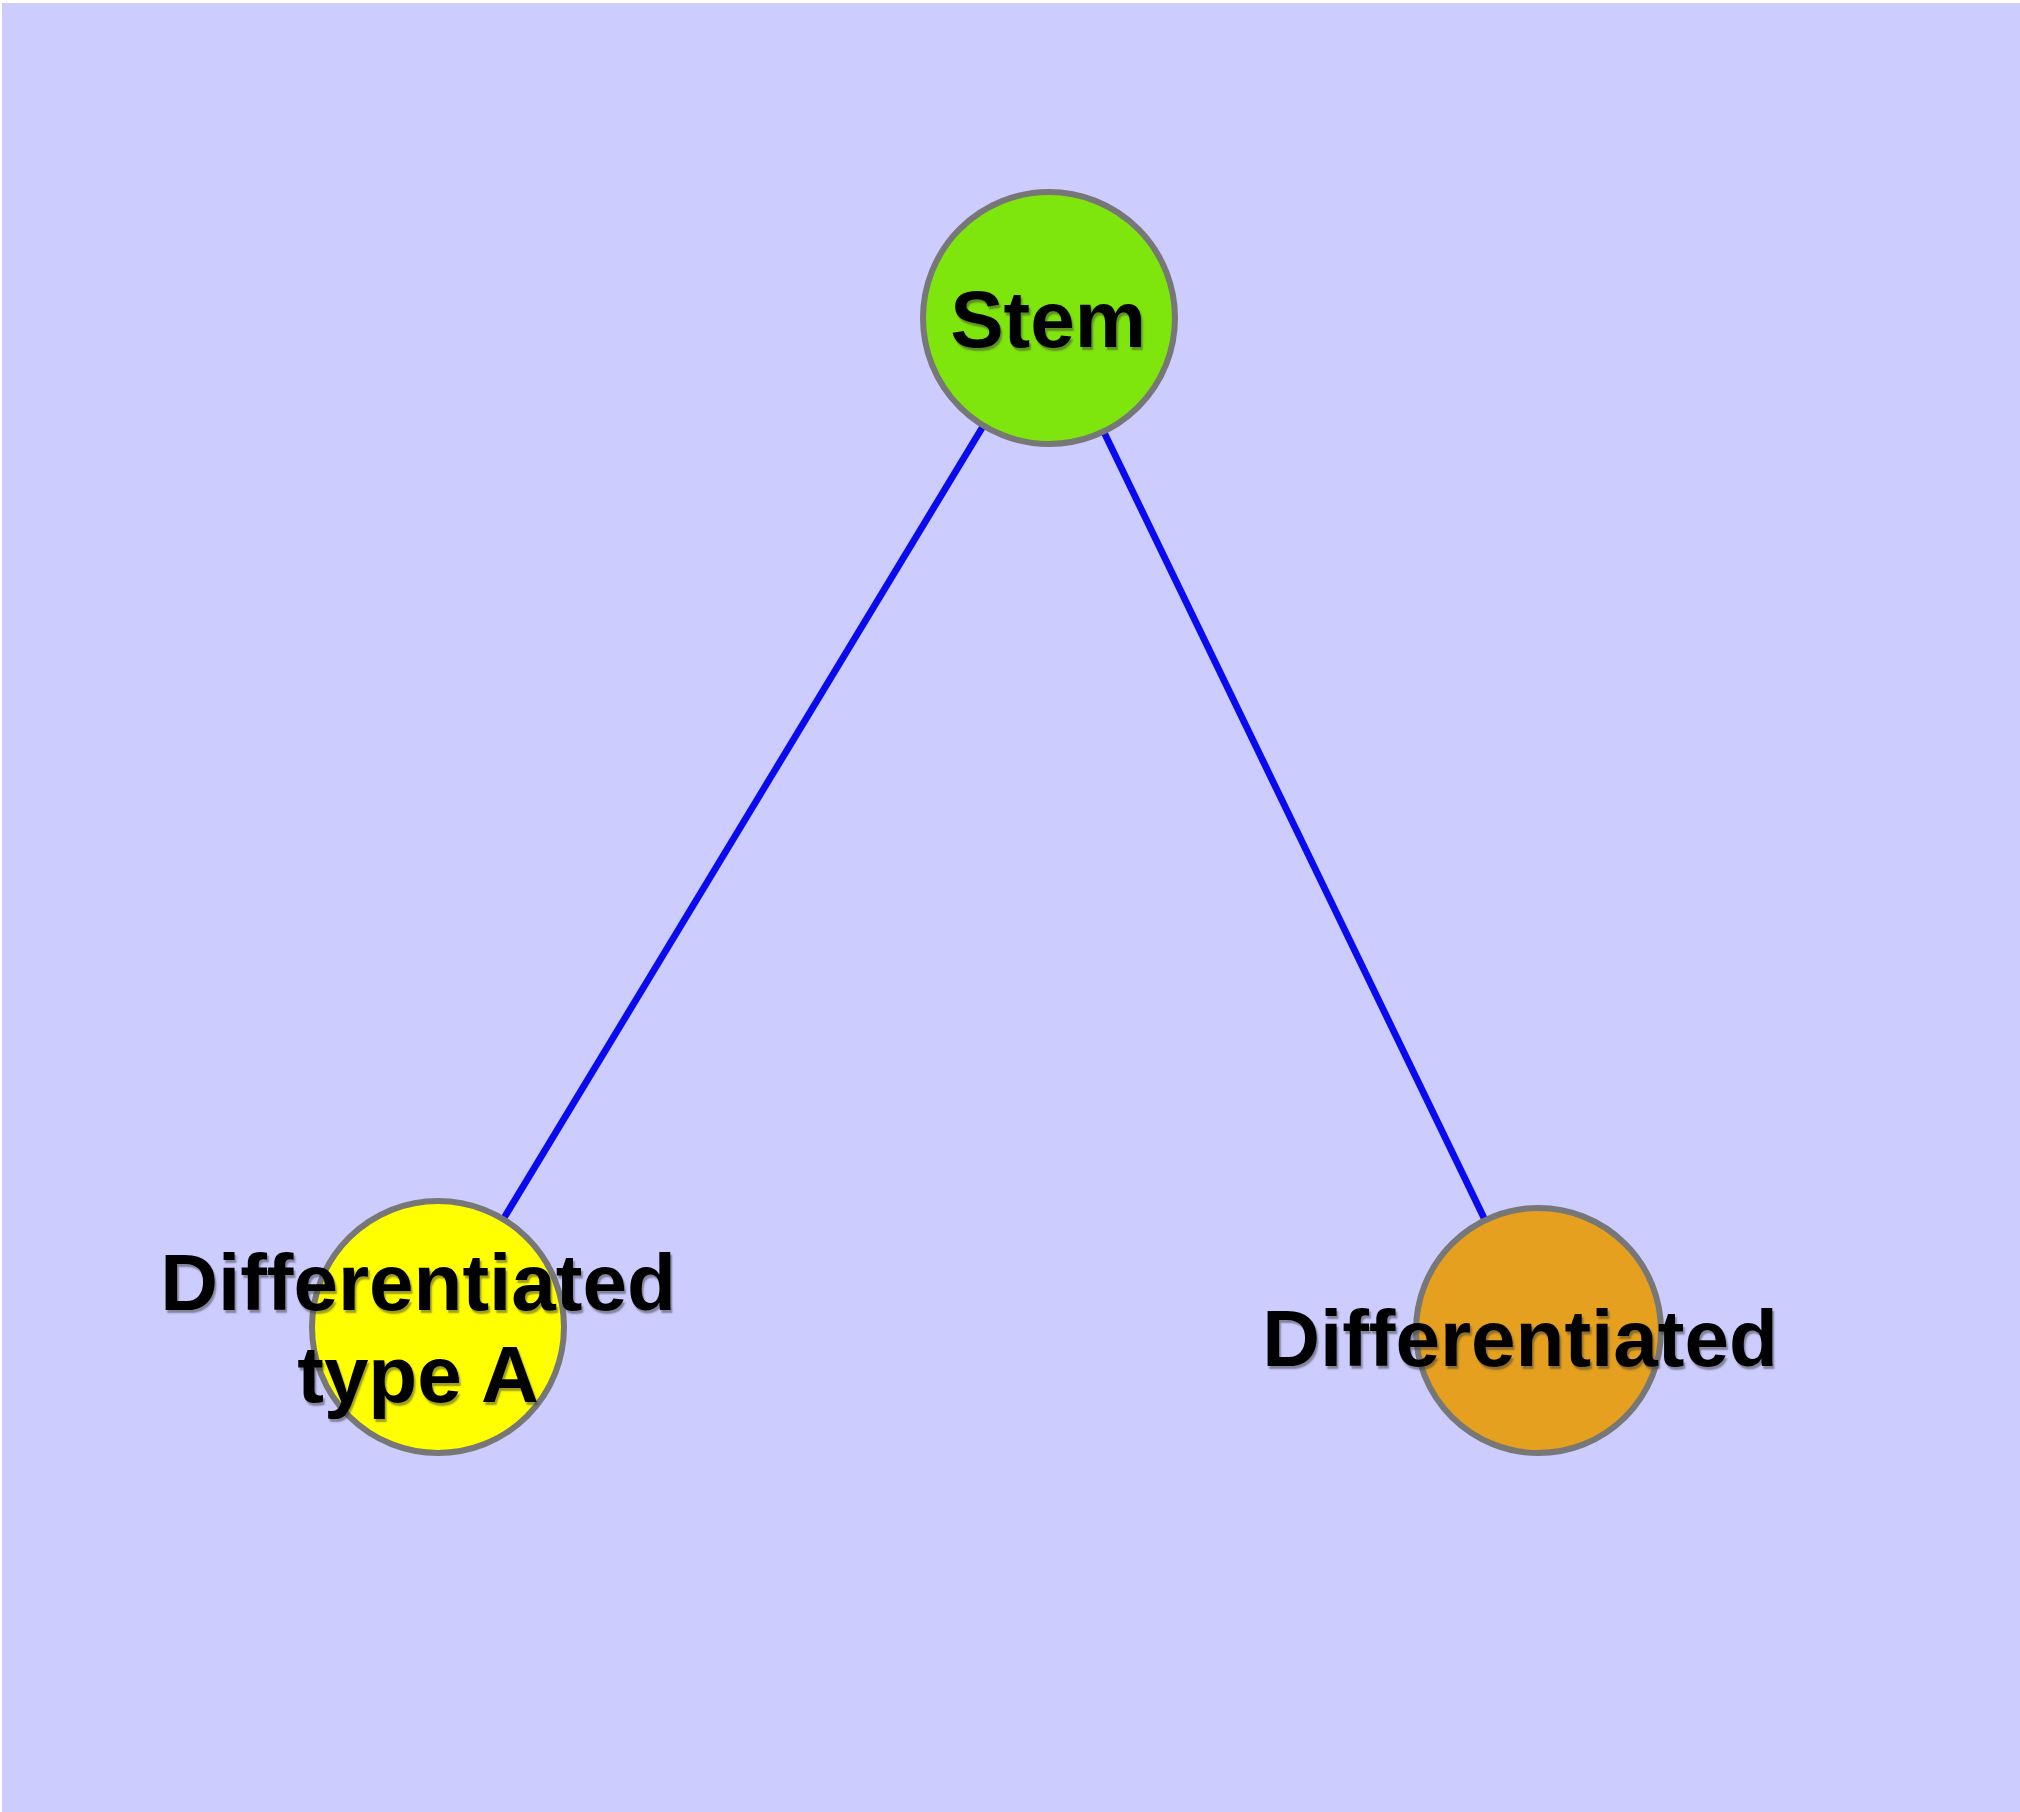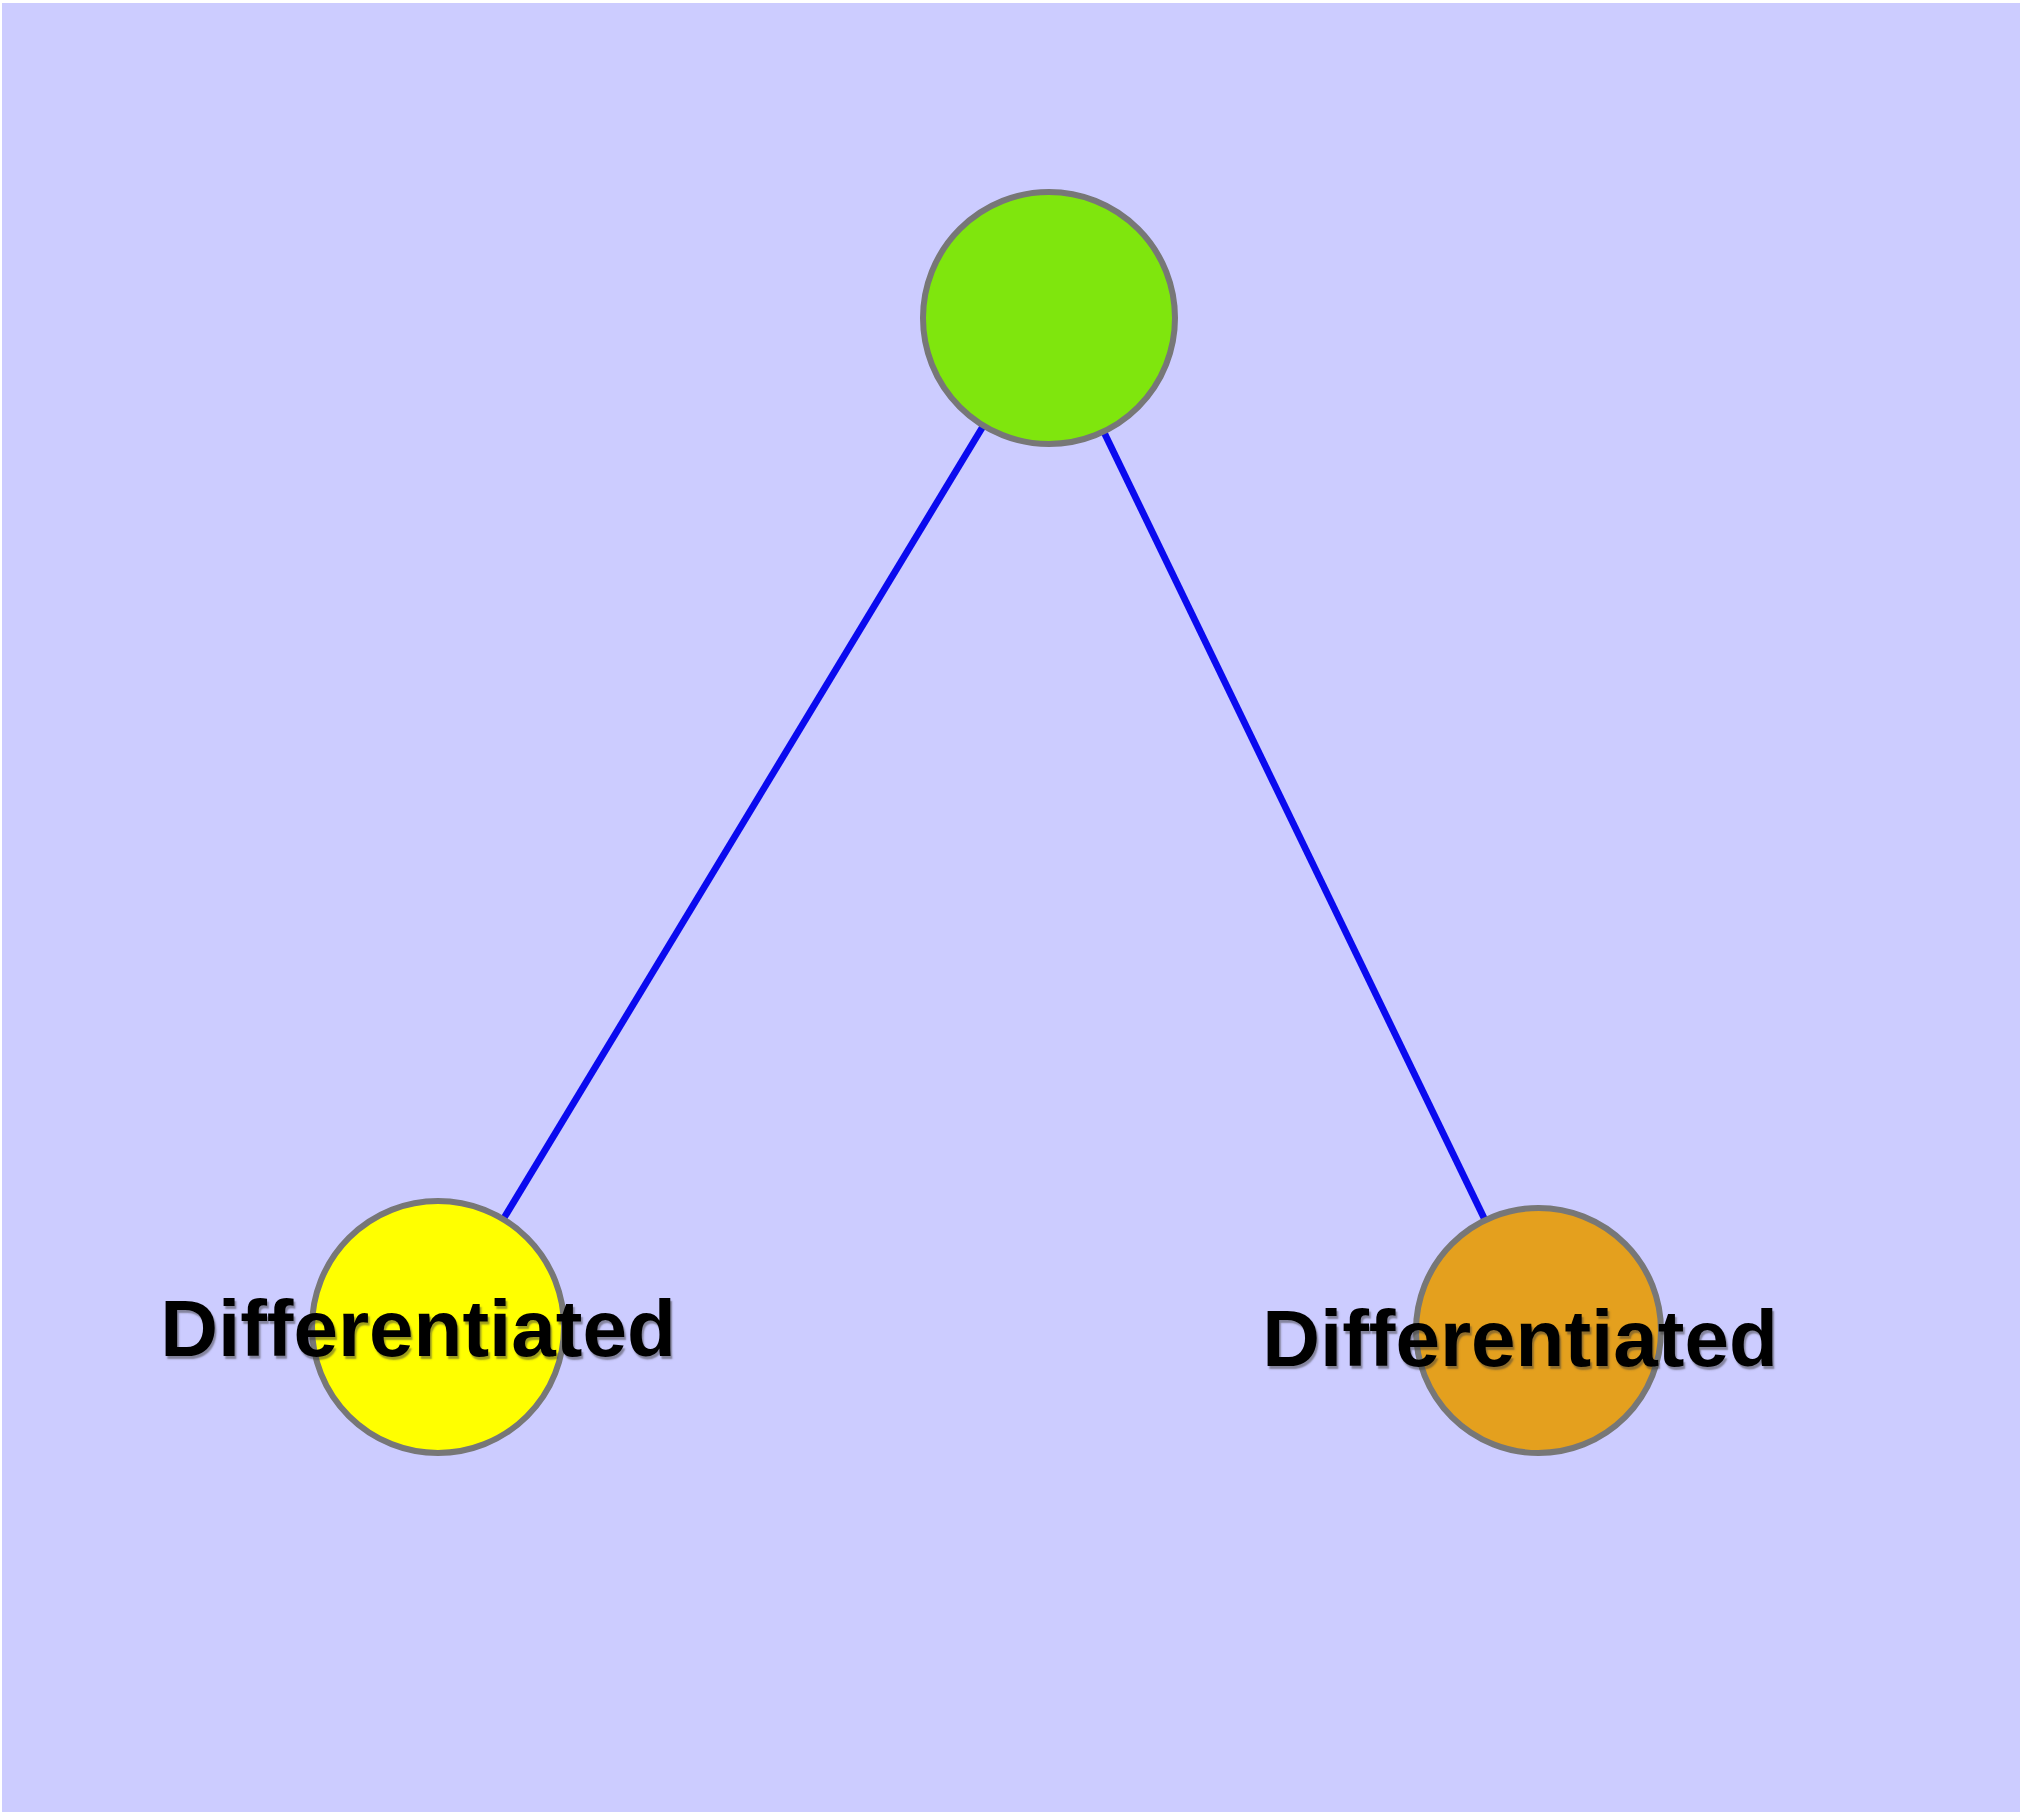--- a/index.html
+++ b/index.html
@@ -54,22 +54,27 @@
     <line x1="1237" y1="375" x2="1815" y2="1570" stroke="#0A0AEF"></line>
   </svg>
 
   <div class="margin-top"></div>
   <div class="margin-left"></div>
 
   <div class="node" style="left: 920px; top: 189px; width: 258px; height: 258px; background: rgb(127, 230, 13); border-color: rgb(119, 119, 119);"></div>
   <div class="node" style="left: 309px; top: 1198px; width: 258px; height: 258px; background: rgb(255, 255, 0); border-color: rgb(119, 119, 119);"></div>
   <div class="node" style="left: 1413px; top: 1205px; width: 251px; height: 251px; background: rgb(228, 160, 30); border-color: rgb(119, 119, 119);"></div>
 
+  <div class="label" style="left: 1048px; top: 320px; color: rgb(0, 0, 0);">
+    <span class="label-line">Stem</span>
+
+  </div>
 
   <div class="label" style="left: 418px; top: 1329px; color: rgb(0, 0, 0);">
     <span class="label-line">Differentiated</span>
+    <span class="label-line">type A</span>
   </div>
 
   <div class="label" style="left: 1520px; top: 1339px; color: rgb(0, 0, 0);">
     <span class="label-line">Differentiated</span>
   </div>
 </div>
 
 
 </body></html>

